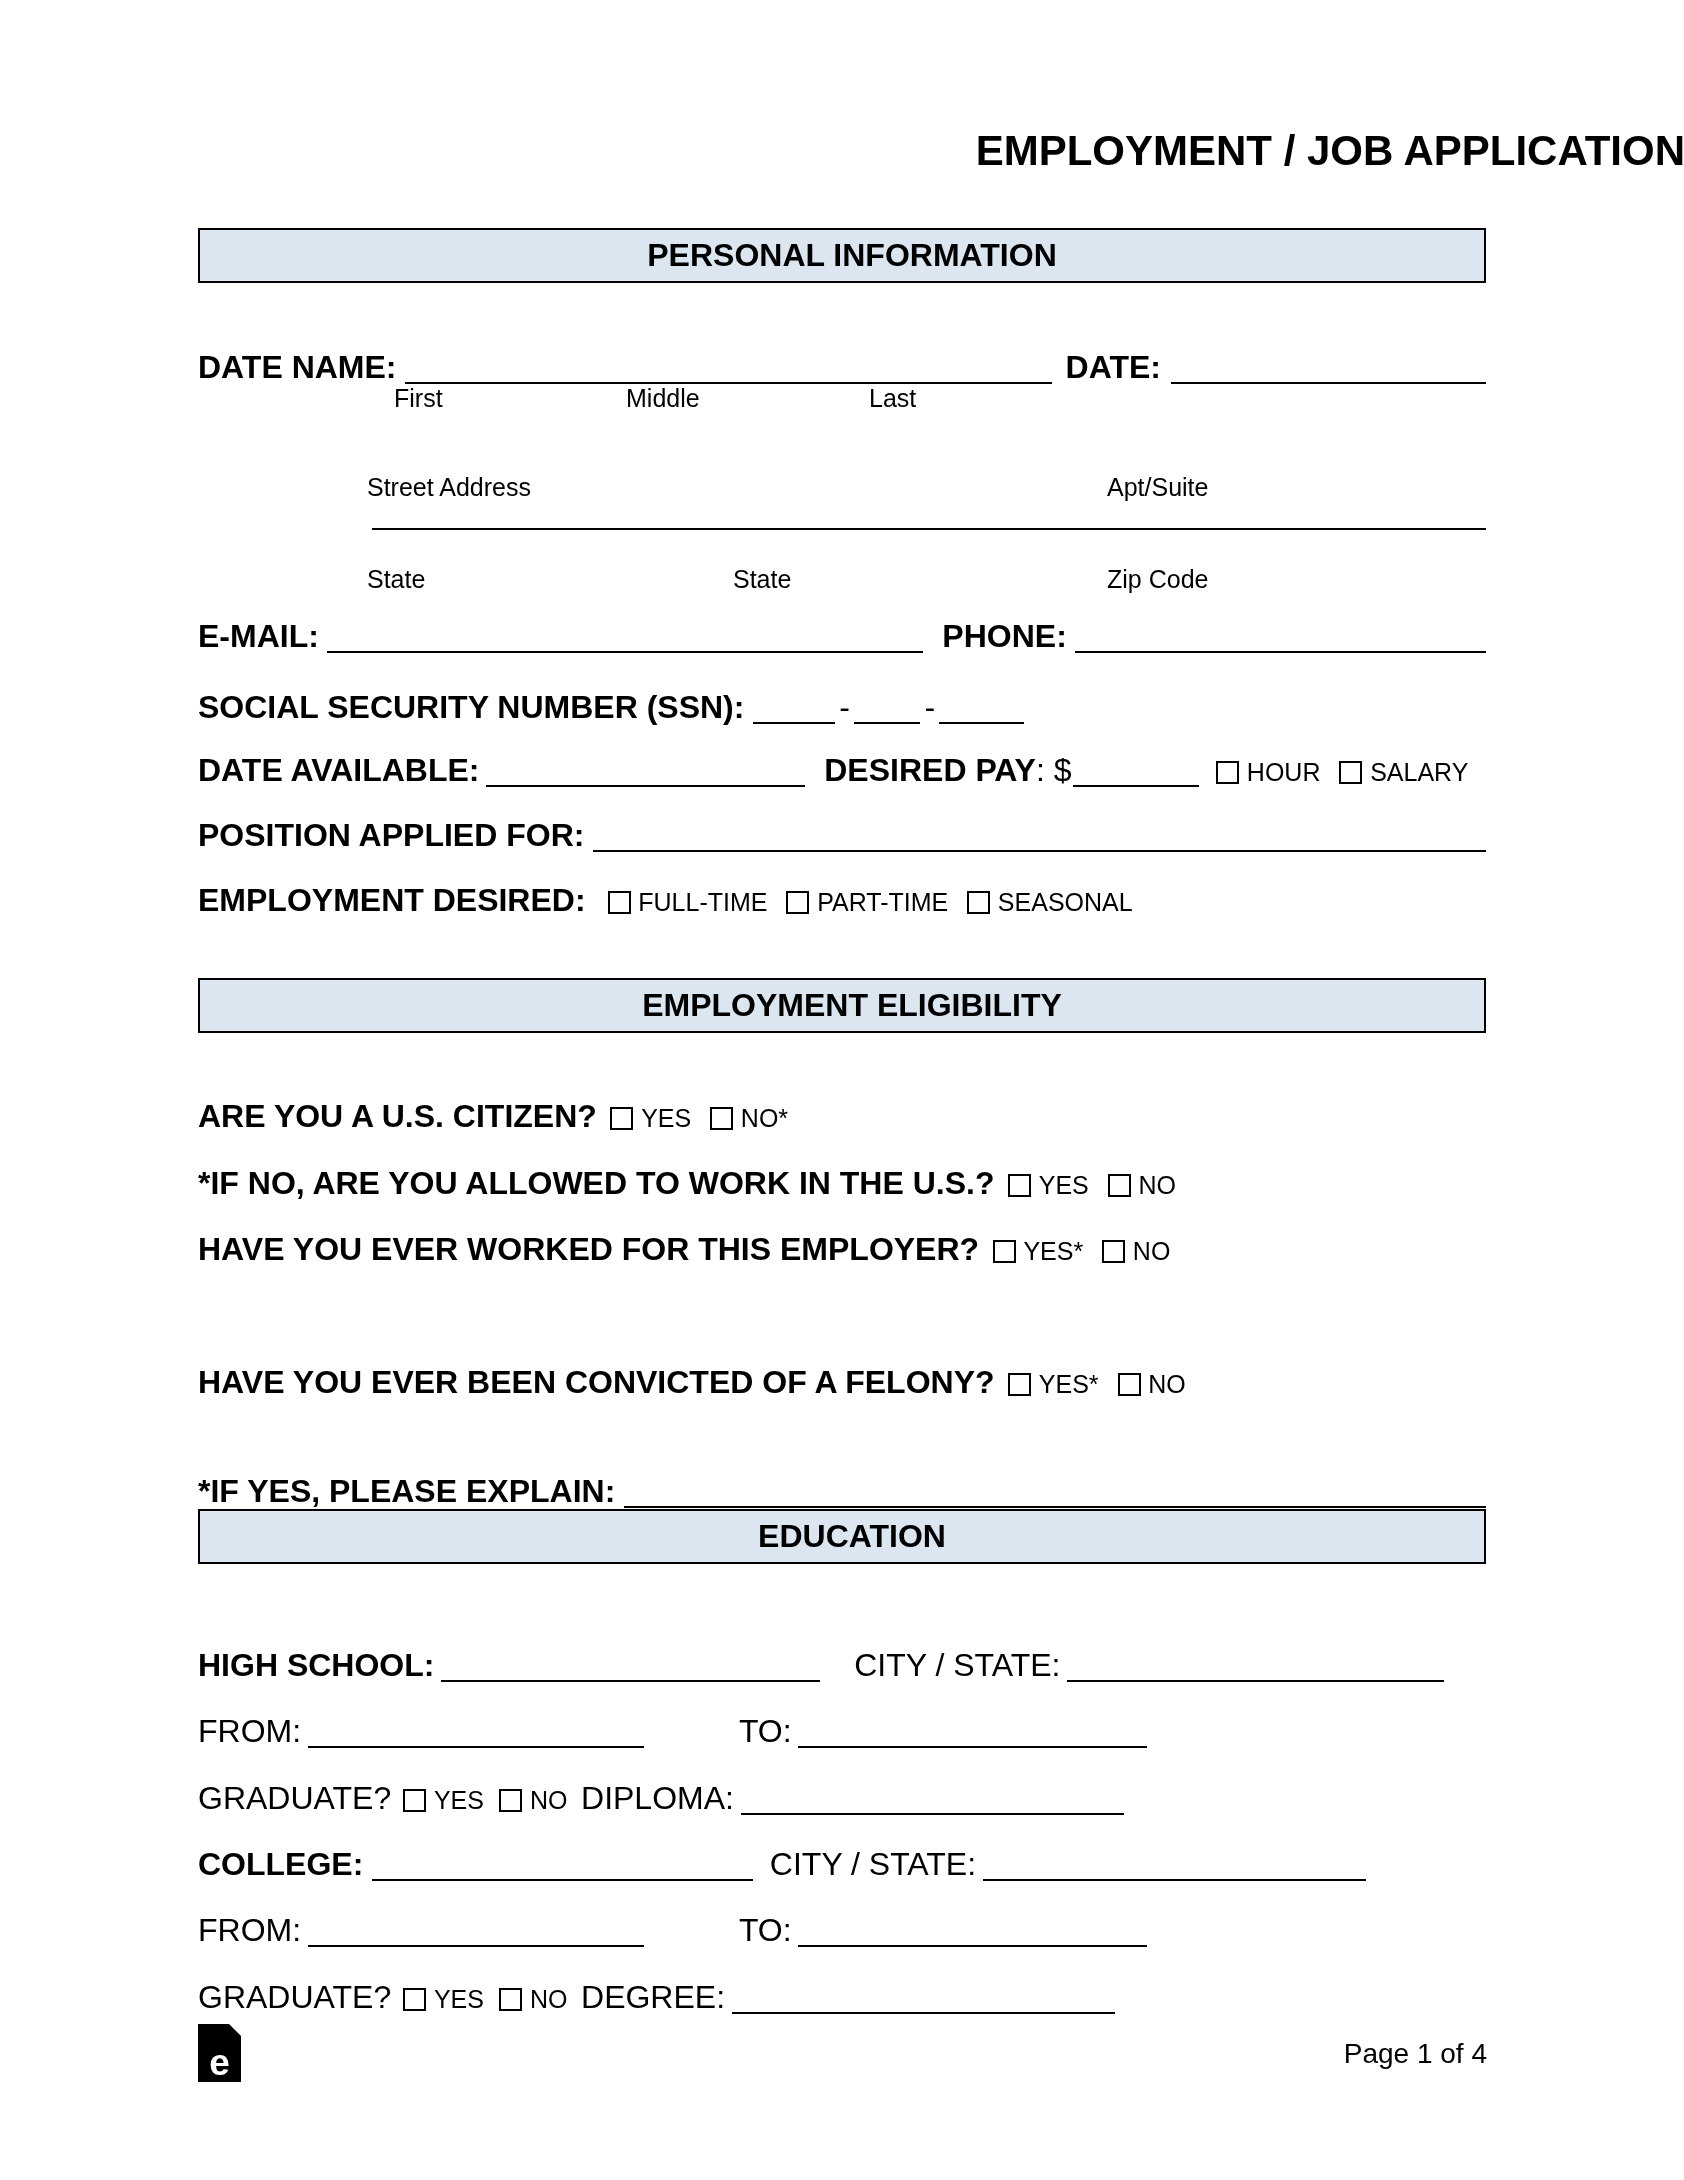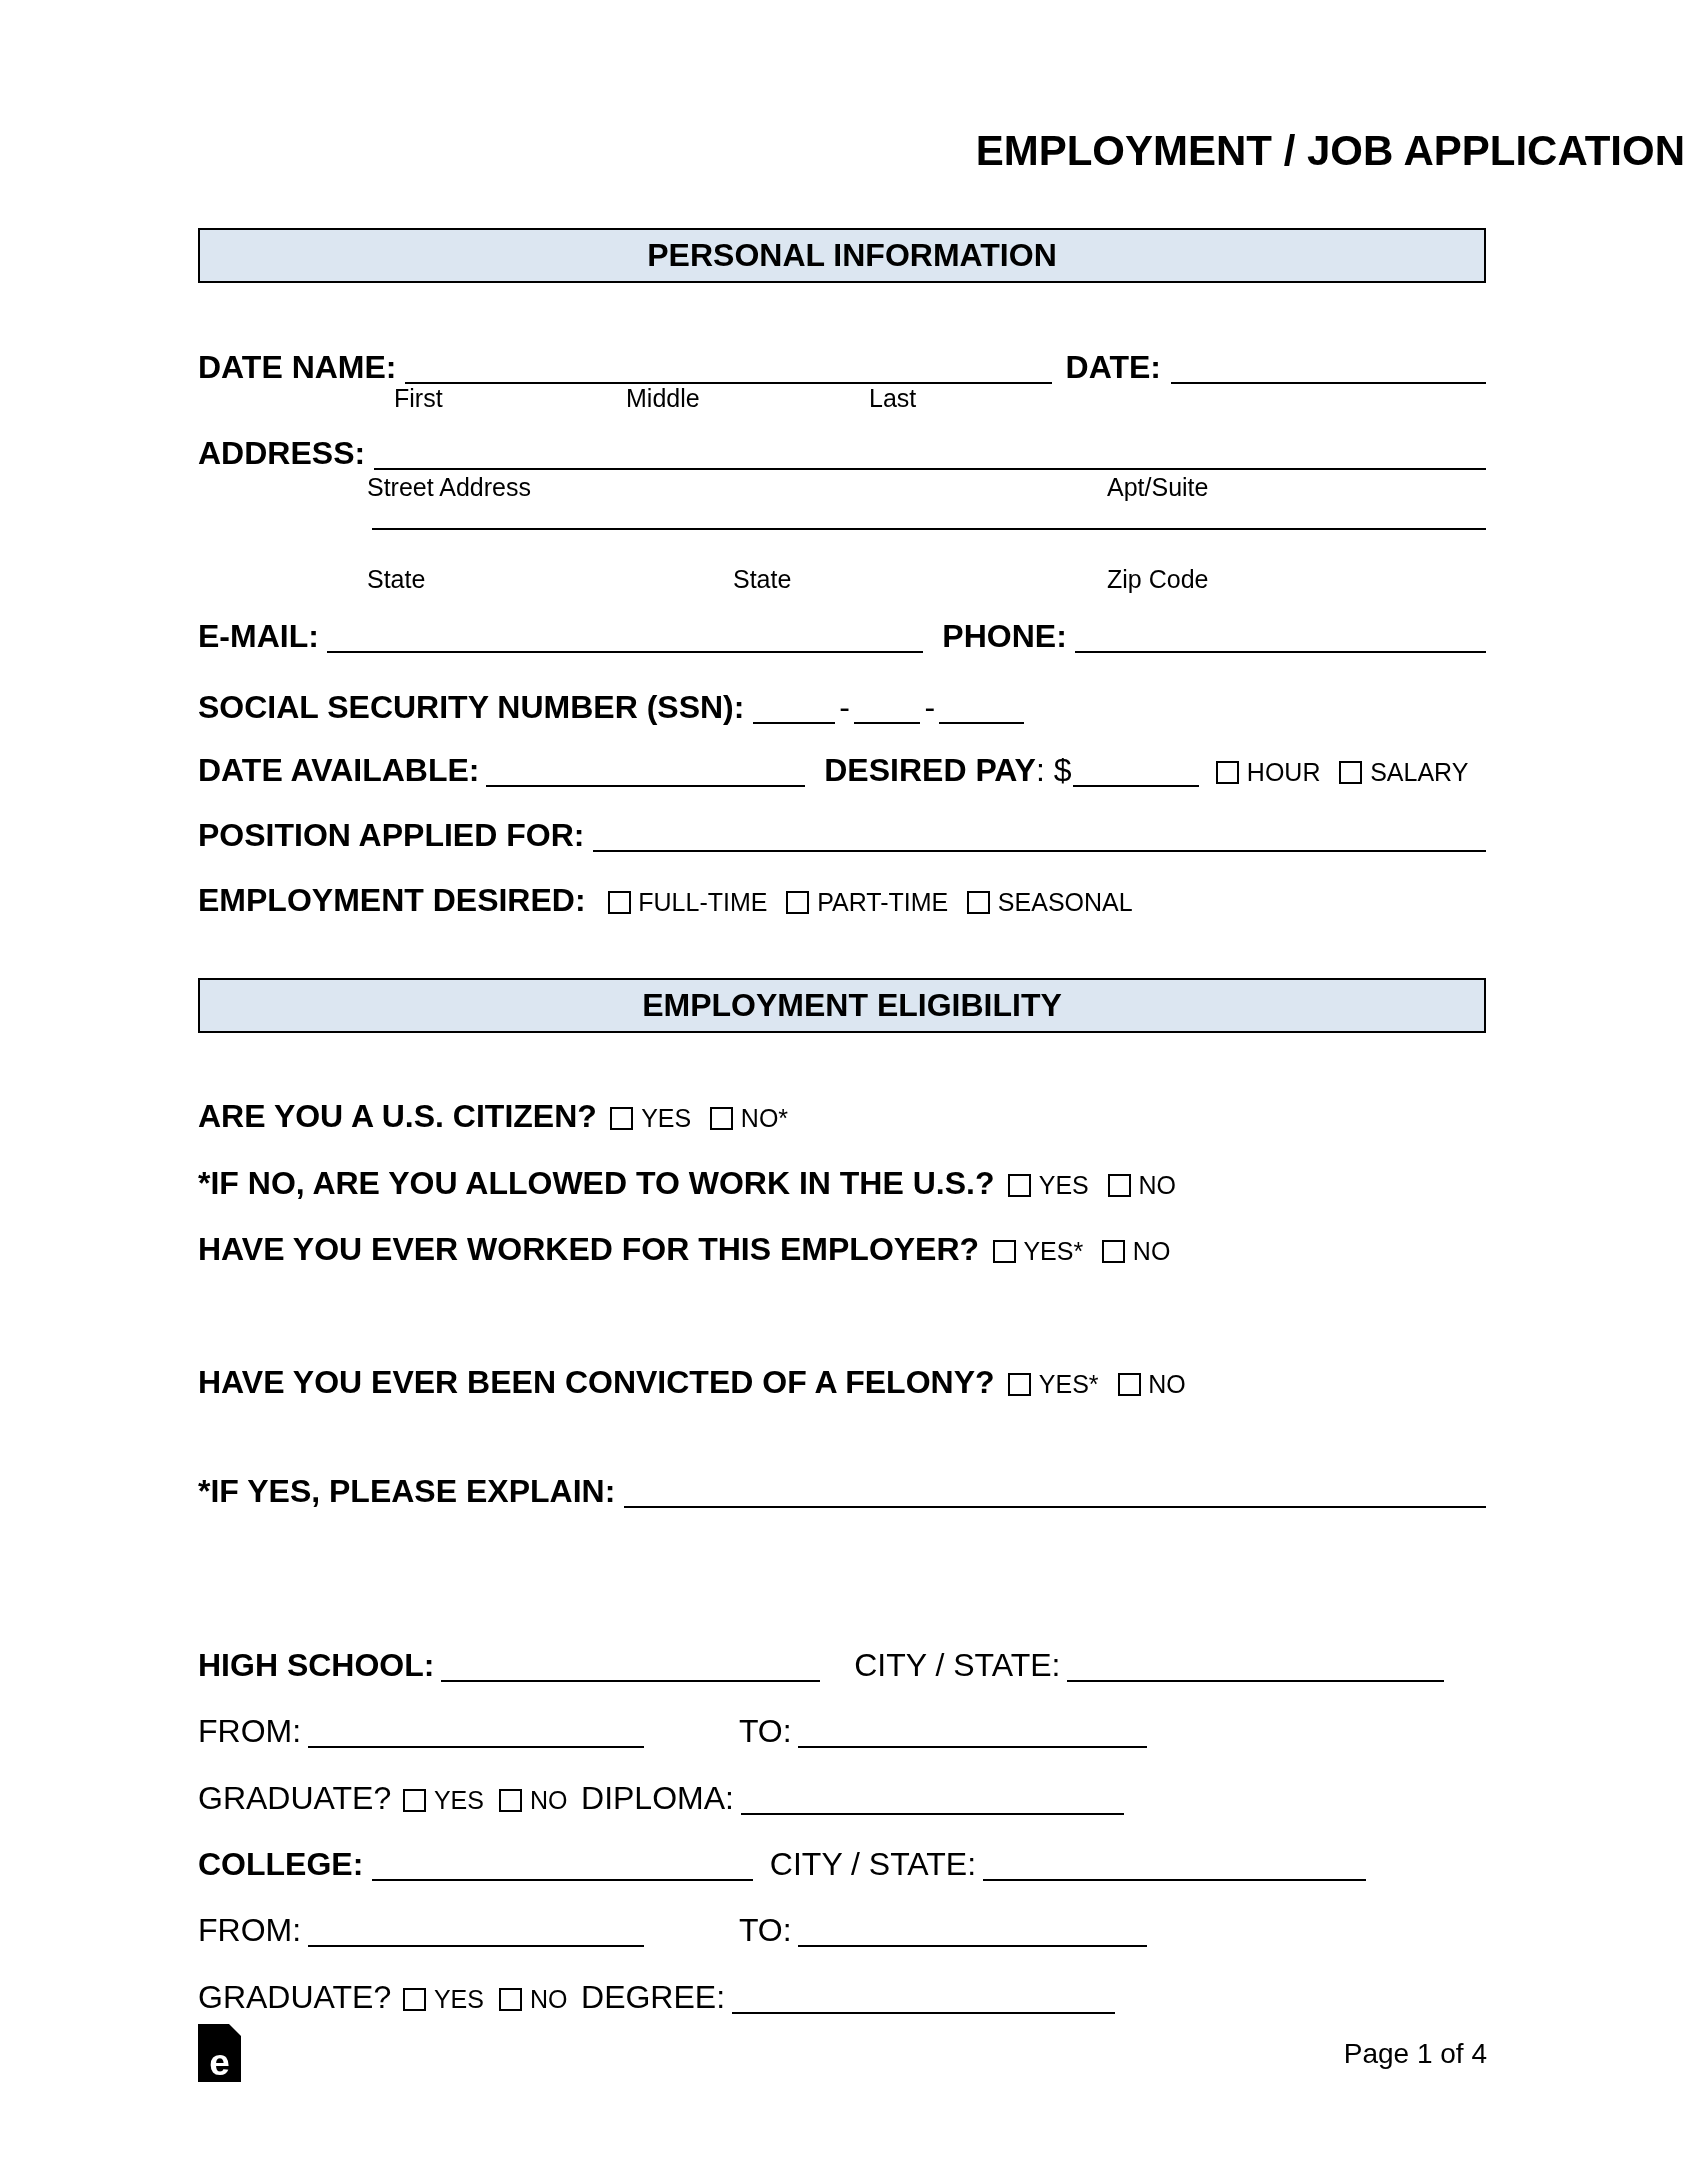--- a/index.html
+++ b/index.html
@@ -60,24 +60,20 @@
   <div class="row" style="top:348px">
     <span class="bold">DATE NAME:</span>
     <span class="line" style="width:647px;margin-left:8.5px"></span>
     <span class="bold" style="margin-left:13.6px">DATE:</span>
     <span class="line grow" style="margin-left:10.2px"></span>
   </div>
   <span class="sub" style="left:394px;top:385px">First</span>
   <span class="sub" style="left:626px;top:385px">Middle</span>
   <span class="sub" style="left:869px;top:385px">Last</span>
 
-  <div class="row" style="top:434px">
-    <span class="bold">ADDRESS:</span>
-    <span class="line grow" style="margin-left:8.5px"></span>
-  </div>
   <span class="sub" style="left:367px;top:474px">Street Address</span>
   <span class="sub" style="left:1107px;top:474px">Apt/Suite</span>
 
   <div class="row" style="top:522px">
     <span class="line grow" style="margin-left:174px"></span>
   </div>
   <span class="sub" style="left:367px;top:566px">State</span>
   <span class="sub" style="left:733px;top:566px">State</span>
   <span class="sub" style="left:1107px;top:566px">Zip Code</span>
 
@@ -159,20 +155,23 @@
     <span class="cbl">YES*</span>
     <span class="cb" style="margin-left:19px"></span>
     <span class="cbl">NO</span>
   </div>
 
   <div class="row" style="top:1472px">
     <span class="bold">*IF YES, PLEASE EXPLAIN:</span>
     <span class="line grow" style="margin-left:8.5px"></span>
   </div>
 
+  <div class="shead" style="top:1509px">
+    <span>EDUCATION</span>
+  </div>
 
   <div class="row" style="top:1646px">
     <span class="bold">HIGH SCHOOL:</span>
     <span class="line" style="width:379px;margin-left:6.8px"></span>
     <span style="margin-left:34px">CITY / STATE:</span>
     <span class="line" style="width:377px;margin-left:6.8px"></span>
   </div>
 
   <div class="row" style="top:1712px">
     <span>FROM:</span>

